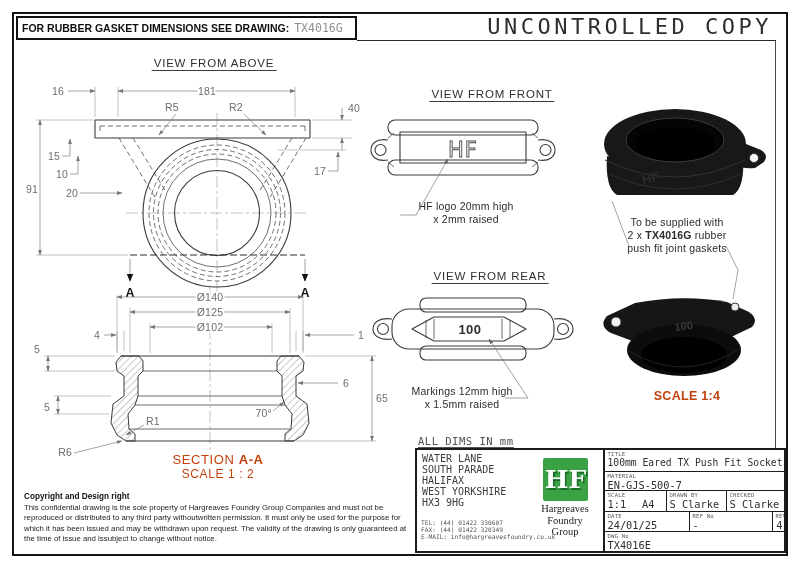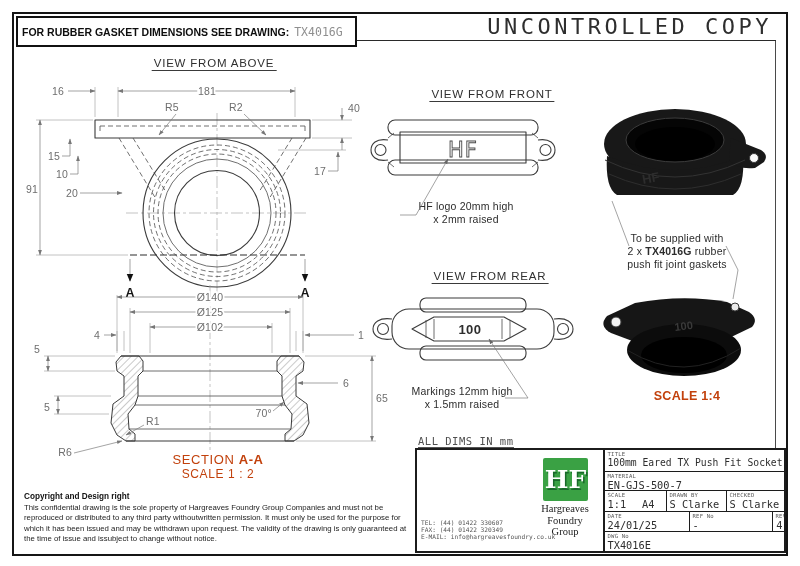--- a/index.html
+++ b/index.html
@@ -1,20 +1,20 @@
 <!DOCTYPE html>
 <html><head>
 <meta charset="utf-8">
 <style>
   html,body{margin:0;padding:0;background:#e8e8e8;}
   .page{position:relative;width:800px;height:566px;background:#ffffff;overflow:hidden;
         font-family:"Liberation Sans",sans-serif;color:#222;}
   .abs{position:absolute;}
   .frame{left:12px;top:12px;width:772px;height:540px;border:2px solid #151515;}
-  .gasket-box{left:16px;top:16px;width:341px;height:31px;border:2px solid #111;box-sizing:border-box;
+  .gasket-box{left:16px;top:16px;width:341px;height:24px;border:2px solid #111;box-sizing:border-box;
               display:flex;align-items:center;padding-left:4px;background:#fff;white-space:nowrap;}
   .gasket-label{font-weight:bold;font-size:10.5px;letter-spacing:0;color:#0e0e0e;}
   .gasket-value{font-family:"DejaVu Sans Mono",monospace;font-size:11.5px;color:#8f8f8f;margin-left:5px;}
   .uncontrolled{left:357px;top:14px;width:419px;height:27px;border-bottom:1.5px solid #2a2a2a;
                 font-family:"DejaVu Sans Mono",monospace;font-size:22px;letter-spacing:3.5px;color:#2e2e2e;
                 text-align:right;line-height:26px;padding-right:4px;box-sizing:border-box;}
   .right-inner-line{left:775px;top:40px;width:1px;height:408px;background:#4a4a4a;}
   .view-title{font-size:11.5px;letter-spacing:.8px;color:#2f2f2f;border-bottom:1px solid #3a3a3a;
               padding:0 2px 1px 2px;transform:translateX(-50%);white-space:nowrap;margin-left:20px;}
   .caption{transform:translateX(-50%);white-space:nowrap;color:#c2410c;}
@@ -83,21 +83,21 @@
   <span class="abs caption" style="left:687px;top:389px;font-size:12.5px;font-weight:bold;letter-spacing:.3px;">SCALE 1:4</span>
 
   <div class="abs note" style="left:466px;top:200px;">
     <div>HF logo 20mm high</div>
     <div>x 2mm raised</div>
   </div>
   <div class="abs note" style="left:462px;top:385px;">
     <div>Markings 12mm high</div>
     <div>x 1.5mm raised</div>
   </div>
-  <div class="abs note" style="left:677px;top:232px;">
+  <div class="abs note" style="left:677px;top:216px;">
     <div>To be supplied with</div>
     <div><span>2 x </span><b>TX4016G</b><span> rubber</span></div>
     <div>push fit joint gaskets</div>
   </div>
 
   <svg class="abs" style="left:20px;top:75px;" width="360" height="230" viewBox="0 0 360 230">
     <defs>
       <marker id="arr1" viewBox="0 0 10 10" refX="9" refY="5" markerWidth="8" markerHeight="8" orient="auto-start-reverse">
           <path d="M0,1.6 L10,5 L0,8.4 Z" fill="#777"></path>
         </marker>
@@ -291,20 +291,27 @@
 
   <span class="abs alldims" style="left:418px;top:435px;">ALL DIMS IN mm</span>
 
   <div class="abs copyright">
     <h4>Copyright and Design right</h4>
     <p>This confidential drawing is the sole property of Hargreaves Foundry Group Companies and must not be reproduced or distributed to any third party withoutwritten permission. It must only be used for the purpose for which it has been issued and may be withdrawn upon request. The validity of the drawing is only guaranteed at the time of issue and issubject to change without notice.</p>
   </div>
 
   <div class="abs tblock">
     <div class="tb-divider"></div>
+    <div class="addr">
+      <div>WATER LANE</div>
+      <div>SOUTH PARADE</div>
+      <div>HALIFAX</div>
+      <div>WEST YORKSHIRE</div>
+      <div>HX3 9HG</div>
+    </div>
     <div class="contact">
       <div>TEL: (44) 01422 330607</div>
       <div>FAX: (44) 01422 320349</div>
       <div>E-MAIL: info@hargreavesfoundry.co.uk</div>
     </div>
     <div class="hf-logo">
         <span>HF</span>
       </div>
     <div class="company">
       <div>Hargreaves</div>

